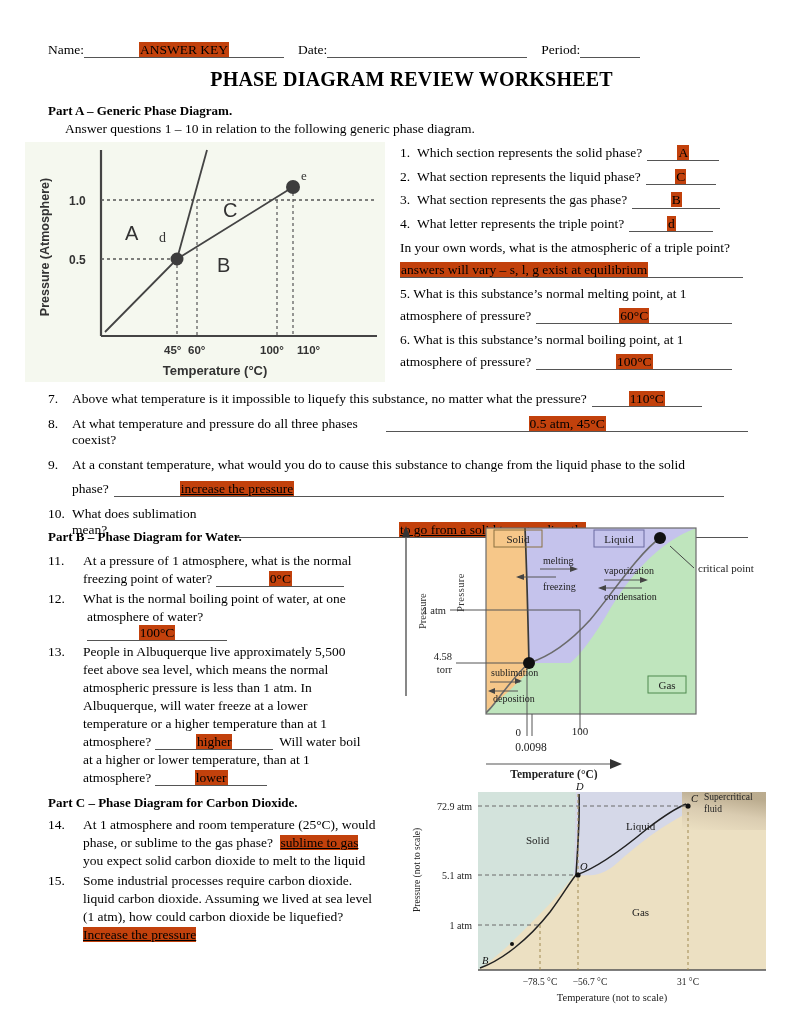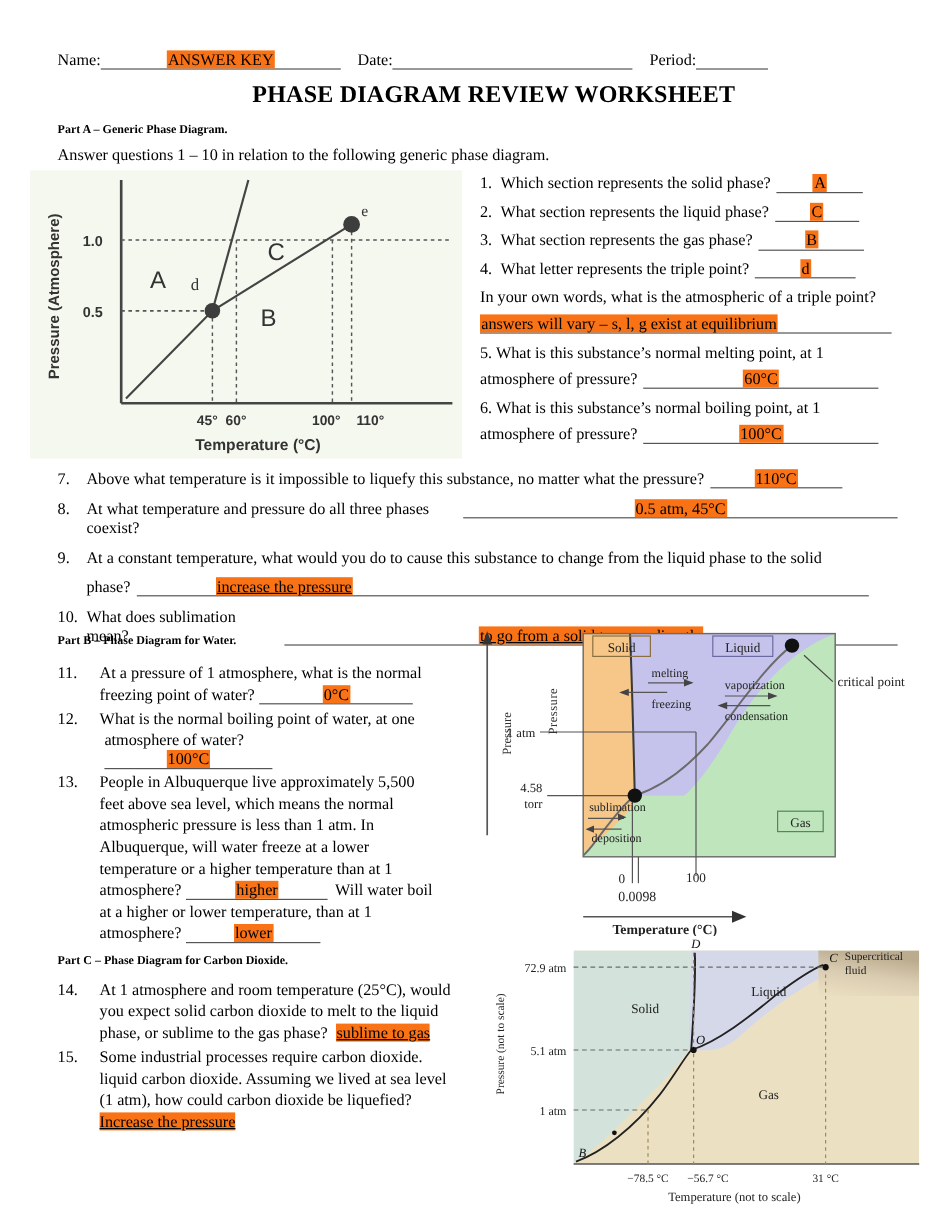--- a/index.html
+++ b/index.html
@@ -9,21 +9,21 @@
     width: 791px; height: 1024px;
     background: #ffffff;
     font-family: "Liberation Serif", "DejaVu Serif", serif;
     color: #000;
     position: relative;
     overflow: hidden;
   }
   .page { position:relative; width:699px; height:1024px; padding: 0; }
 
   
-  .hl { background: #f97316; }
+  .hl { background: #c2410c; }
   .ul { text-decoration: underline; }
   .blank {
     display:inline-block;
     border-bottom:1px solid #555;
     vertical-align: baseline;
     text-align:center;
     line-height:1.05;
   }
   .blank .hl { padding:0 1px; }
 
@@ -33,25 +33,25 @@
     font-size:13.5px; display:flex; align-items:flex-end;
   }
   .hdr .lbl { white-space:nowrap; }
 
   .title {
     position:absolute; left:16px; top:68px; width:791px;
     text-align:center; font-size:20px; font-weight:bold;
     letter-spacing:0.2px;
   }
 
-  .secthead { font-size:10px; font-weight:bold; }
+  .secthead { font-size:13px; font-weight:bold; }
   .body-t   { font-size:13.5px; }
 
   .partA-head { position:absolute; left:48px; top:103px; }
-  .partA-sub  { position:absolute; left:48px; top:121px; }
+  .partA-sub  { position:absolute; left:65px; top:121px; }
 
   
   .fig1 {
     position:absolute; left:25px; top:142px; width:360px; height:240px;
     background:#f5f8ef;
   }
   .fig1 svg { display:block; }
 
   
   .qcol { position:absolute; left:400px; top:145px; width:345px; font-size:13.5px; }
@@ -352,25 +352,25 @@
     </svg>
   </div>
 
   <div class="secthead partC-head">Part C – Phase Diagram for Carbon Dioxide.</div>
 
   <div class="qC">
     <div class="row">
       <span class="num">14.</span>
       <span class="body">
         <div>At 1 atmosphere and room temperature (25°C), would</div>
-        <div>you expect solid carbon dioxide to melt to the liquid</div>
         <div>
           <span>phase, or sublime to the gas phase?</span>
           <span class="hl ul" style="margin-left:4px;">sublime to gas</span>
         </div>
+        <div>you expect solid carbon dioxide to melt to the liquid</div>
       </span>
     </div>
     <div class="row">
       <span class="num">15.</span>
       <span class="body">
         <div>Some industrial processes require carbon dioxide.</div>
         <div>liquid carbon dioxide.  Assuming we lived at sea level</div>
         <div>(1 atm), how could carbon dioxide be liquefied?</div>
         <div><span class="hl ul">Increase the pressure</span></div>
       </span>

